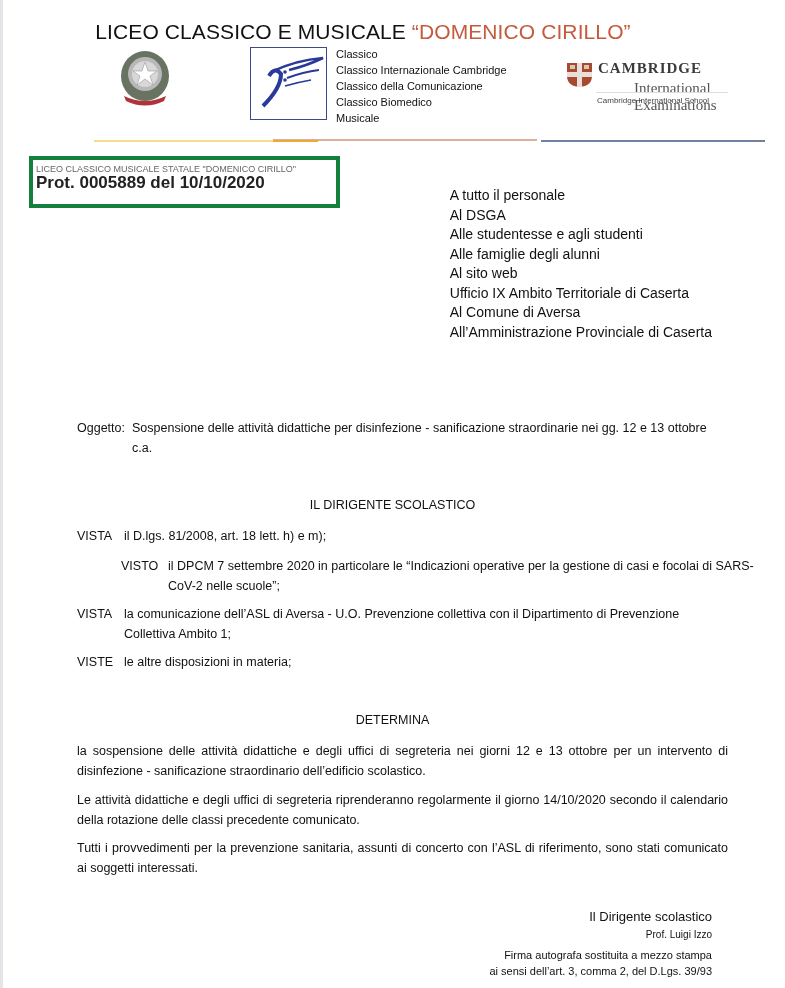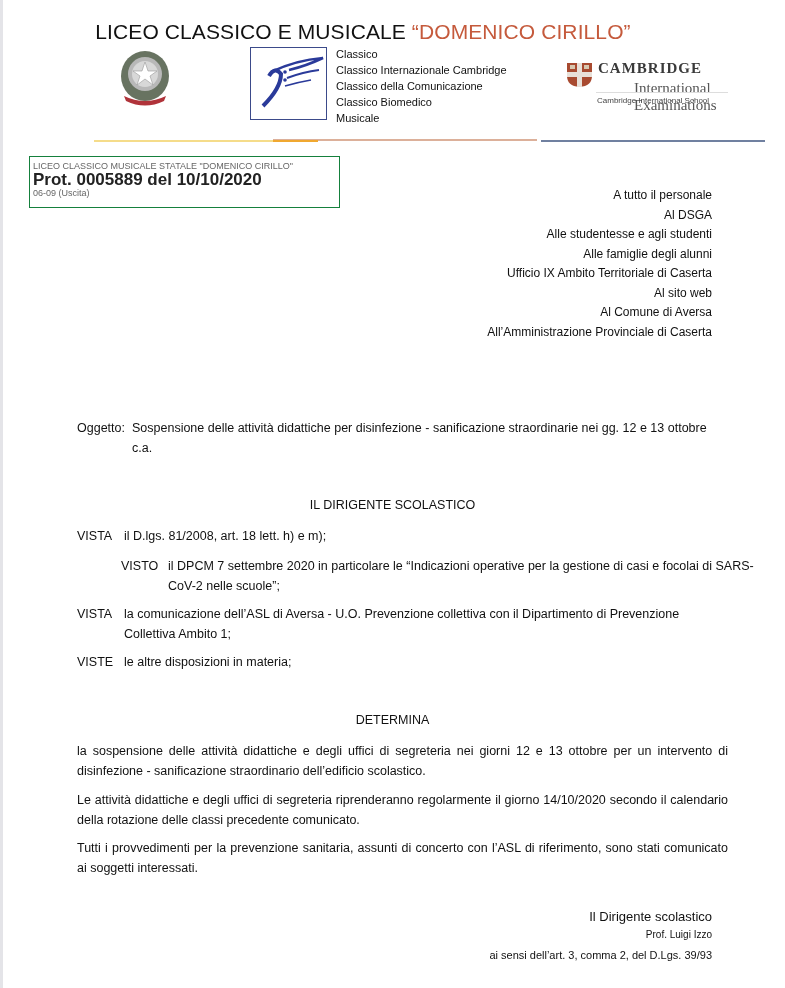--- a/index.html
+++ b/index.html
@@ -9,25 +9,25 @@
   .abs { position:absolute; }
   .title { left:0; width:726px; top:20px; text-align:center; font-size:21px; letter-spacing:0.1px; color:#111; }
   .title .accent { color:#c55a3c; }
   .emblem { left:118px; top:48px; width:54px; height:62px; }
   .clef { left:250px; top:47px; width:77px; height:73px; border:1px solid #3b4a8a; box-sizing:border-box; }
   .courses { left:336px; top:46px; font-size:11px; line-height:16px; color:#111; }
   .cam-title { left:598px; top:60px; font-family:"Liberation Serif", serif; font-size:15px; font-weight:bold; color:#3a3a3a; letter-spacing:1px; }
   .cam-sub { left:634px; top:80px; font-family:"Liberation Serif", serif; font-size:15px; color:#555; }
   .cam-school { left:597px; top:96px; font-size:8px; color:#444; }
   .line { position:absolute; height:2px; }
-  .stamp { left:29px; top:156px; width:311px; height:52px; border:1px solid #15803d; box-sizing:border-box; padding:3px 0 0 3px; }
+  .stamp { left:29px; top:156px; width:311px; height:52px; border:4px solid #15803d; box-sizing:border-box; padding:3px 0 0 3px; }
   .stamp .l1 { font-size:9px; color:#666; line-height:12px; }
   .stamp .l2 { font-size:17px; font-weight:bold; color:#222; line-height:15px; }
   .stamp .l3 { font-size:9px; color:#666; line-height:12px; }
-  .recipients { right:73px; top:186px; text-align:right; font-size:12px; line-height:19.5px; color:#111; }
+  .recipients { right:73px; top:186px; text-align:left; font-size:14px; line-height:19.5px; color:#111; }
   .body-text { font-size:12.5px; color:#111; line-height:20px; }
   .oggetto { left:77px; top:418px; width:650px; }
   .oggetto .lbl { position:absolute; left:0; top:0; }
   .oggetto .txt { margin-left:55px; }
   .heading { left:0; width:785px; text-align:center; font-size:12.5px; }
   .vista { left:77px; width:650px; }
   .vista .lbl { position:absolute; left:0; top:0; }
   .vista .txt { margin-left:47px; }
   .para { left:77px; width:651px; text-align:justify; }
   .sig { right:73px; text-align:right; }
@@ -82,30 +82,29 @@
 <div class="abs cam-school">Cambridge International School</div>
 
 <div class="line" style="left:94px;top:140px;width:224px;background:#f5dc8a;"></div>
 <div class="line" style="left:273px;top:139px;width:264px;background:#dcb09a;"></div>
 <div class="line" style="left:273px;top:140px;width:45px;background:#f0a830;"></div>
 <div class="line" style="left:541px;top:140px;width:224px;background:#7080a0;"></div>
 
 <div class="abs stamp">
   <div class="l1">LICEO CLASSICO MUSICALE STATALE "DOMENICO CIRILLO"</div>
   <div class="l2">Prot. 0005889 del 10/10/2020</div>
-  <div class="l3">06-09 (Uscita)</div>
 </div>
 
 <div class="abs recipients">
   <div>A tutto il personale</div>
   <div>Al DSGA</div>
   <div>Alle studentesse e agli studenti</div>
   <div>Alle famiglie degli alunni</div>
+  <div>Al sito web</div>
   <div>Ufficio IX Ambito Territoriale di Caserta</div>
-  <div>Al sito web</div>
   <div>Al Comune di Aversa</div>
   <div>All’Amministrazione Provinciale di Caserta</div>
 </div>
 
 <div class="abs body-text oggetto">
   <span class="lbl">Oggetto:</span>
   <div class="txt">Sospensione delle attività didattiche per disinfezione - sanificazione straordinarie nei gg. 12 e 13 ottobre c.a.</div>
 </div>
 
 <div class="abs heading" style="top:498px;">IL DIRIGENTE SCOLASTICO</div>
@@ -129,14 +128,15 @@
 
 <div class="abs heading" style="top:713px;">DETERMINA</div>
 
 <div class="abs body-text para" style="top:741px;">la sospensione delle attività didattiche e degli uffici di segreteria nei giorni 12 e 13 ottobre per un intervento di disinfezione - sanificazione straordinario dell’edificio scolastico.</div>
 <div class="abs body-text para" style="top:790px;">Le attività didattiche e degli uffici di segreteria riprenderanno regolarmente il giorno  14/10/2020 secondo il calendario della rotazione delle classi precedente comunicato.</div>
 <div class="abs body-text para" style="top:838px;">Tutti i provvedimenti per la prevenzione sanitaria, assunti di concerto con l’ASL di riferimento, sono stati comunicato ai soggetti interessati.</div>
 
 <div class="abs sig sig1">Il Dirigente scolastico</div>
 <div class="abs sig sig2">Prof. Luigi Izzo</div>
 <div class="abs sig sig3">
+  <div>Firma autografa sostituita a mezzo stampa</div>
   <div>ai sensi dell’art. 3, comma 2, del D.Lgs. 39/93</div>
 </div>
 
 </body></html>

